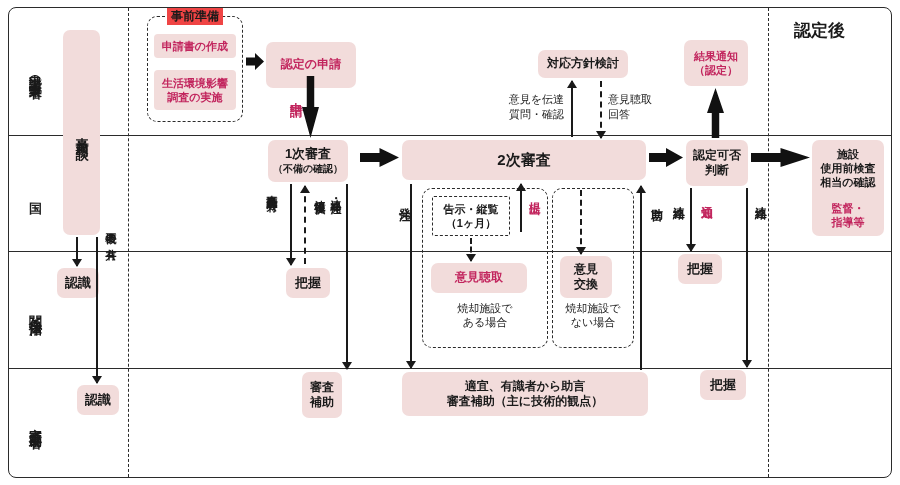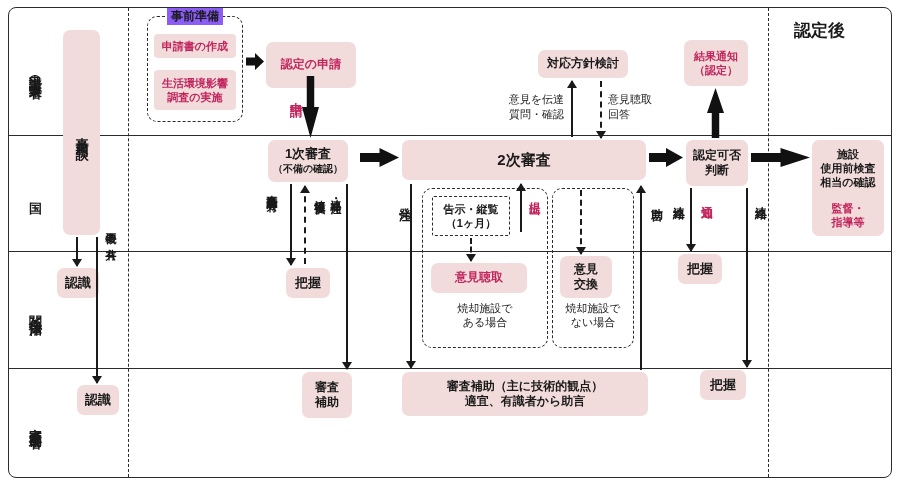--- a/index.html
+++ b/index.html
@@ -13,21 +13,21 @@
   .vdash { position:absolute; top:8px; height:469px; width:0; border-left:1.6px dashed #2b2b2b; }
 
   .pbox { position:absolute; background:var(--pink,#f2dcdb); border-radius:7px;
           display:flex; flex-direction:column; align-items:center; justify-content:center;
           text-align:center; font-weight:bold; white-space:pre-line; line-height:1.28; }
   .dbox { position:absolute; border:1.6px dashed #2b2b2b; border-radius:2px; background:#fff;
           display:flex; align-items:center; justify-content:center; text-align:center;
           font-weight:bold; white-space:pre-line; line-height:1.28; }
   .dgroup { position:absolute; border:1.6px dashed #2b2b2b; border-radius:10px; }
   .dgroup-title { position:absolute; top:-9px; left:50%; transform:translateX(-50%);
-                  background:#8b5cf6; padding:0 4px; font-weight:bold; font-size:12px; white-space:nowrap; }
+                  background:#ef4444; padding:0 4px; font-weight:bold; font-size:12px; white-space:nowrap; }
 
   .vwrap { position:absolute; display:flex; align-items:center; justify-content:center; }
   .vwrap > span { writing-mode:vertical-rl; letter-spacing:2px; font-weight:bold; }
   .vlab { position:absolute; writing-mode:vertical-rl; letter-spacing:1px; font-weight:bold; white-space:nowrap; }
   .lab  { position:absolute; white-space:pre-line; line-height:1.35; }
   .note { position:absolute; font-size:11px; text-align:center; white-space:pre-line; line-height:1.3; }
   .red  { color:var(--red,#c2265e); }
 
   .f10{font-size:10px}.f11{font-size:11px}.f12{font-size:12px}
   .f13{font-size:13px}.f15{font-size:15px}.f17{font-size:17px}
@@ -146,26 +146,26 @@
   <div class="arr up" style="left:636px;top:186px;height:184px"></div>
   <div class="vlab f12" style="left:648px;top:198px">助言</div>
 
   <div class="vlab f11" style="left:264px;top:186px">事業計画等共有</div>
   <div class="arr down" style="left:286px;top:184px;height:81px"></div>
   <div class="arr dashed up" style="left:300px;top:186px;height:78px"></div>
   <div class="vlab f11" style="left:312px;top:191px">情報提供</div>
   <div class="vlab f11" style="left:328px;top:190px">連絡・発注</div>
   <div class="arr down" style="left:342px;top:184px;height:185px"></div>
   <div class="pbox f13" style="left:286px;top:268px;width:44px;height:30px">把握</div>
-  <div class="pbox f12" style="left:302px;top:372px;width:50px;height:46px">審査
+  <div class="pbox f12" style="left:302px;top:372px;width:40px;height:46px">審査
 補助</div>
 
   <div class="pbox" style="left:402px;top:372px;width:246px;height:44px">
+    <div class="f12">適宜、有識者から助言</div>
     <div class="f12">審査補助（主に技術的観点）</div>
-    <div class="f12">適宜、有識者から助言</div>
   </div>
 
   <div class="vlab f12" style="left:670px;top:196px">連絡</div>
   <div class="vlab f12 red" style="left:698px;top:196px">通知</div>
   <div class="arr down" style="left:686px;top:188px;height:63px"></div>
   <div class="pbox f13" style="left:678px;top:254px;width:44px;height:30px">把握</div>
   <div class="arr down" style="left:742px;top:188px;height:179px"></div>
   <div class="vlab f12" style="left:752px;top:196px">連絡</div>
   <div class="pbox f13" style="left:700px;top:370px;width:46px;height:30px">把握</div>
 

